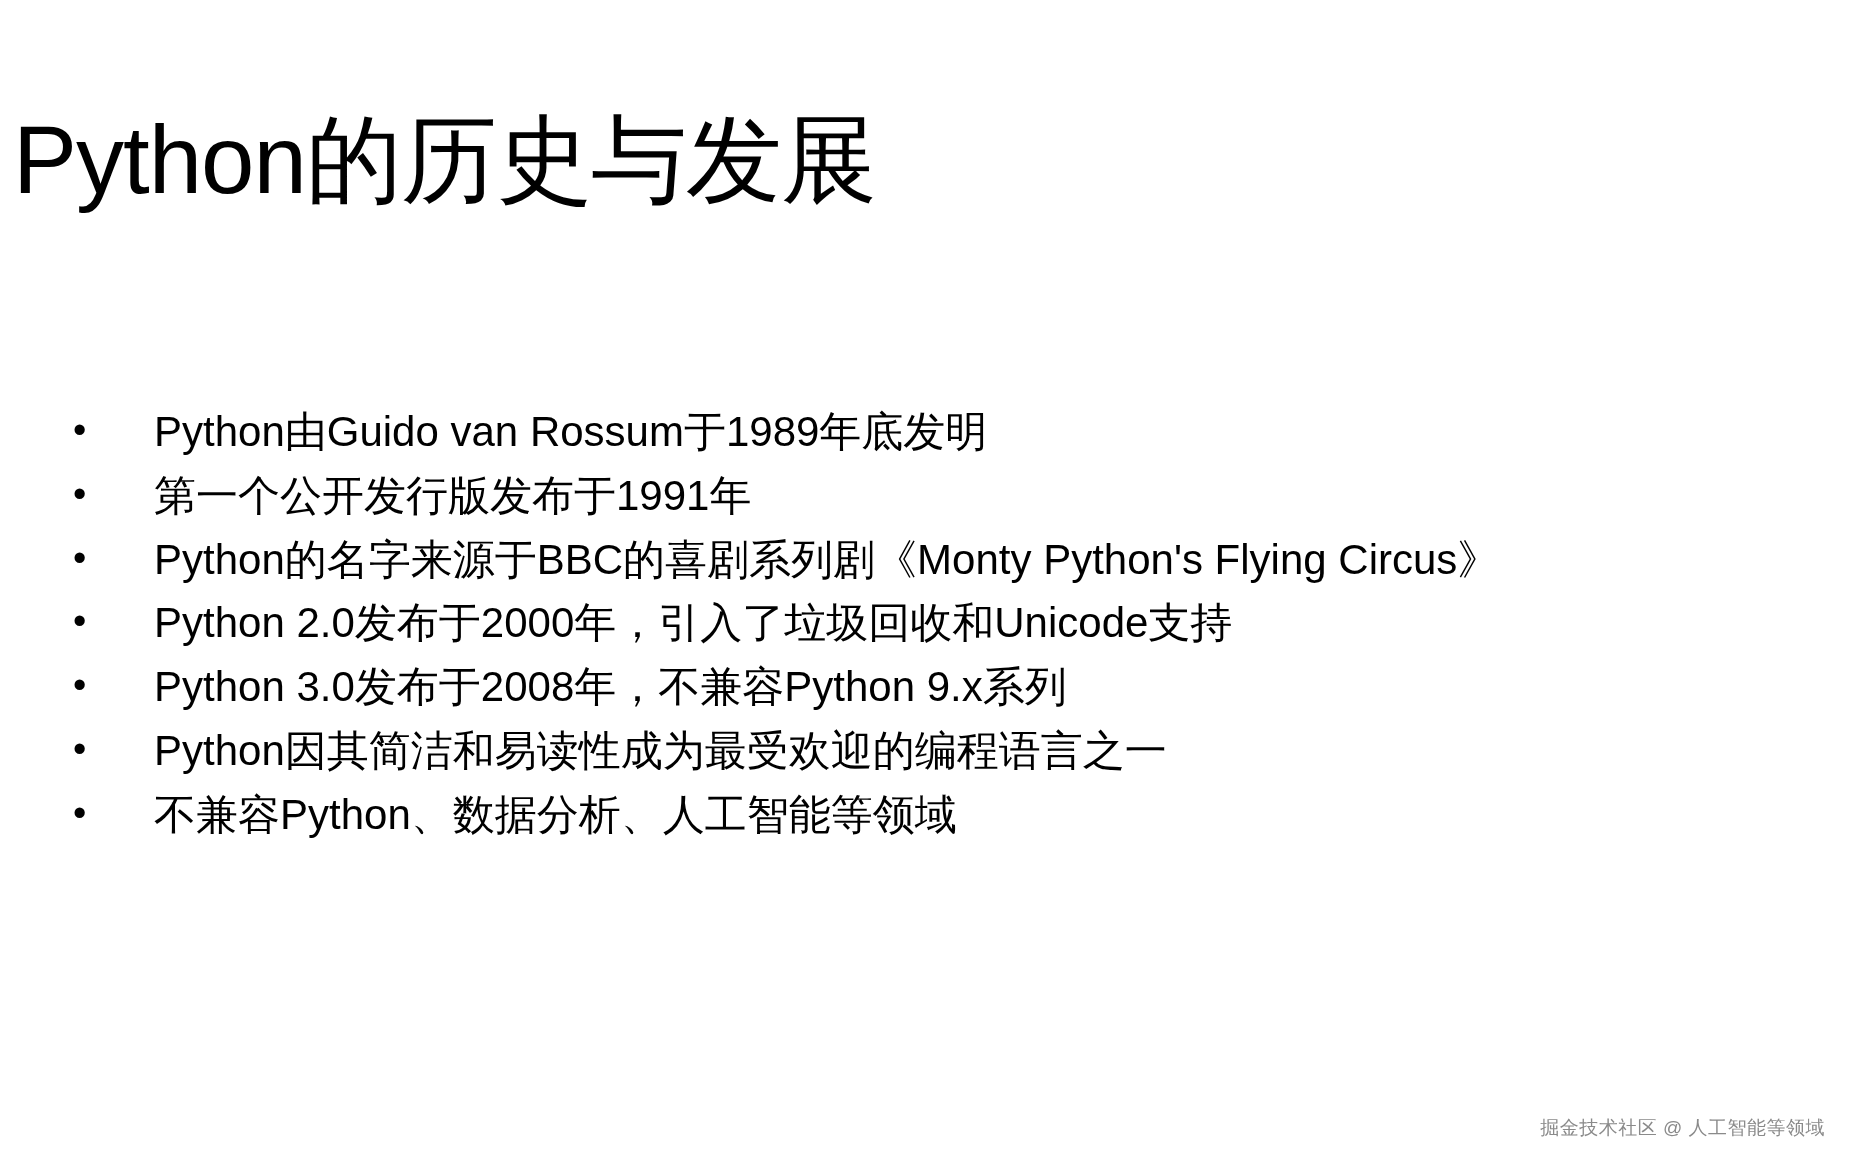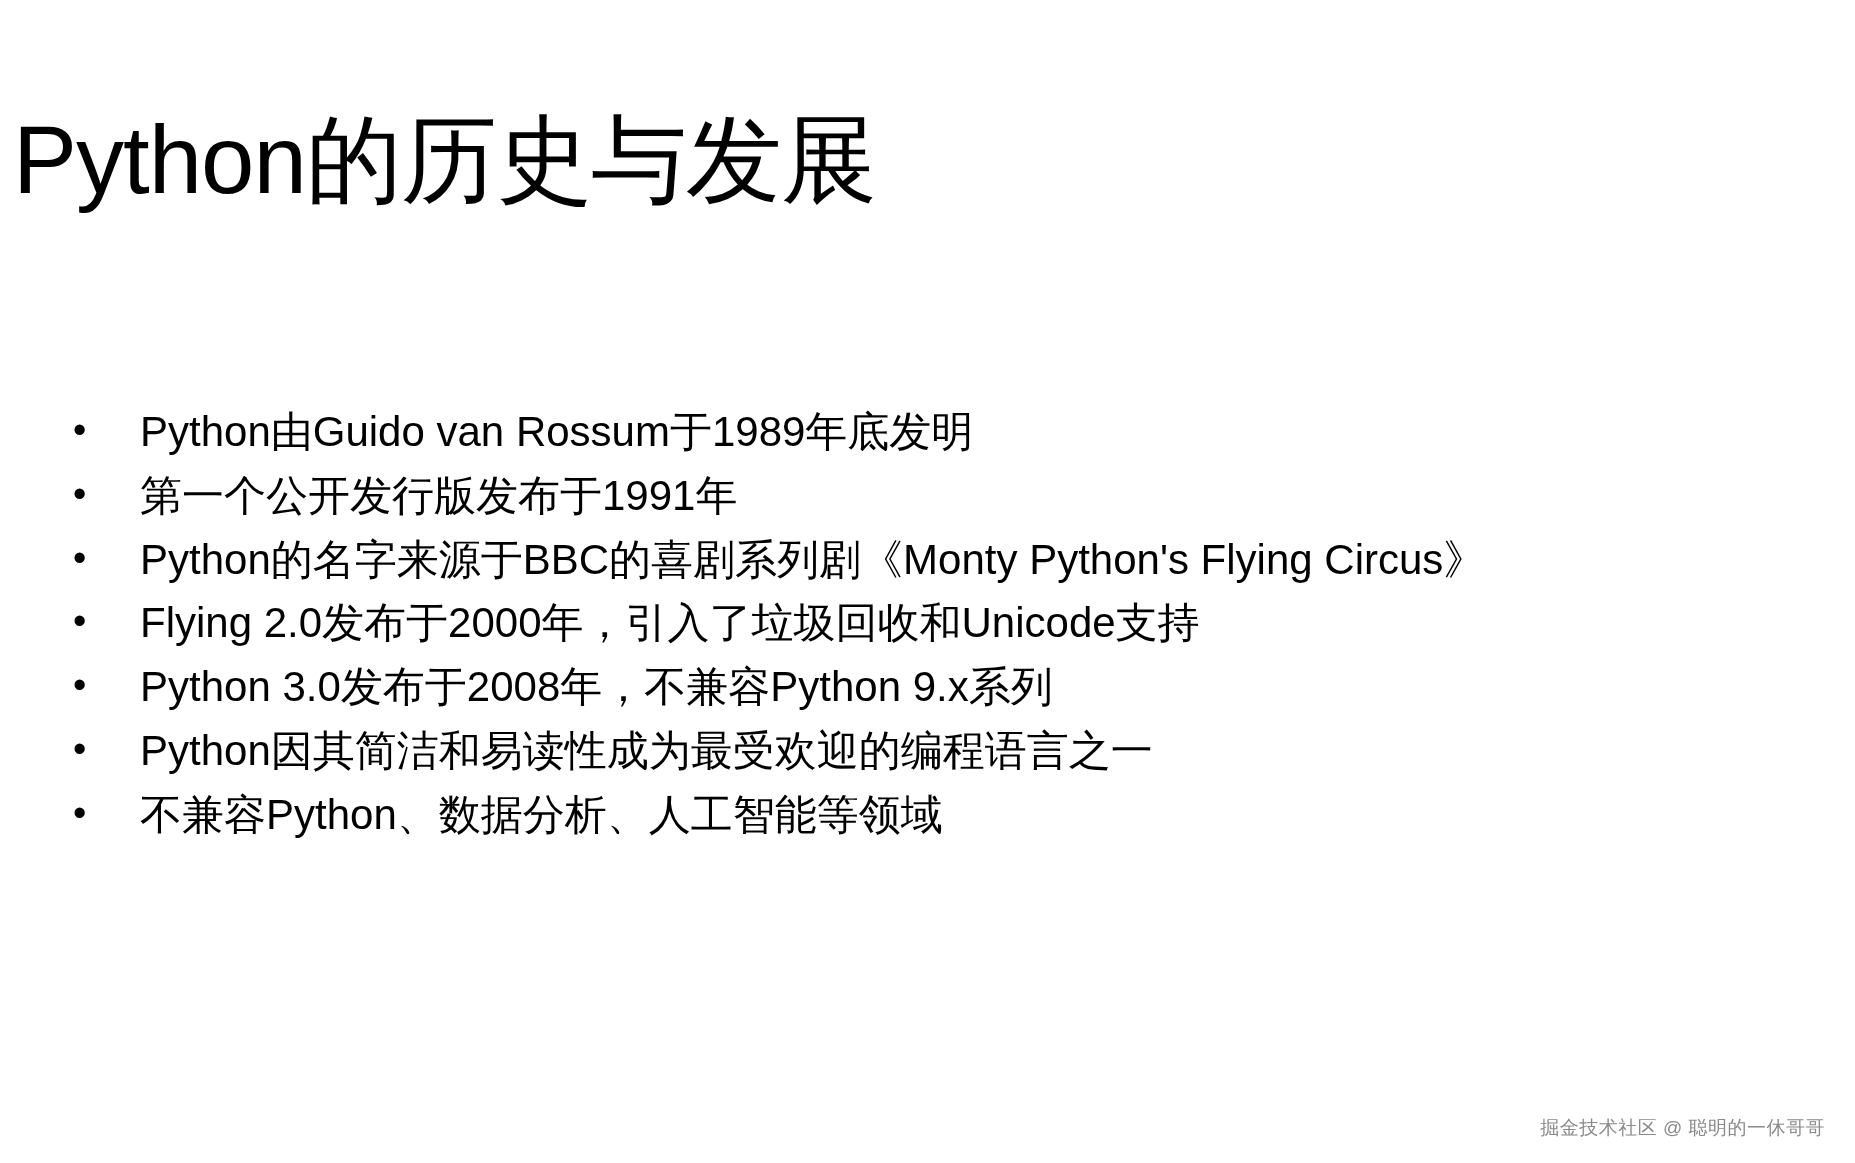--- a/index.html
+++ b/index.html
@@ -54,20 +54,21 @@
     width: 85px;
     text-align: left;
     padding-left: 18px;
     font-size: 38px;
     line-height: 1.35;
     box-sizing: border-box;
   }
   .bullet-text {
     flex: 1 1 auto;
     max-width: 1590px;
+    margin-left: 14px;
   }
   .watermark {
     position: absolute;
     right: 30px;
     bottom: 22px;
     font-size: 19px;
     color: #8a8a8a;
     letter-spacing: 0.5px;
     white-space: nowrap;
   }
@@ -87,31 +88,31 @@
     <li class="bullet-item">
       <span class="bullet-marker">•</span>
       <span class="bullet-text">第一个公开发行版发布于1991年</span>
     </li>
     <li class="bullet-item">
       <span class="bullet-marker">•</span>
       <span class="bullet-text">Python的名字来源于BBC的喜剧系列剧《Monty Python's Flying Circus》</span>
     </li>
     <li class="bullet-item">
       <span class="bullet-marker">•</span>
-      <span class="bullet-text">Flying 2.0发布于2000年，引入了垃圾回收和Unicode支持</span>
+      <span class="bullet-text">Python 2.0发布于2000年，引入了垃圾回收和Unicode支持</span>
     </li>
     <li class="bullet-item">
       <span class="bullet-marker">•</span>
       <span class="bullet-text">Python 3.0发布于2008年，不兼容Python 9.x系列</span>
     </li>
     <li class="bullet-item">
       <span class="bullet-marker">•</span>
       <span class="bullet-text">Python因其简洁和易读性成为最受欢迎的编程语言之一</span>
     </li>
     <li class="bullet-item">
       <span class="bullet-marker">•</span>
       <span class="bullet-text">不兼容Python、数据分析、人工智能等领域</span>
     </li>
   </ul>
 
-  <div class="watermark">掘金技术社区 @ 聪明的一休哥哥</div>
+  <div class="watermark">掘金技术社区 @ 人工智能等领域</div>
 
 </div>
 
 </body></html>

